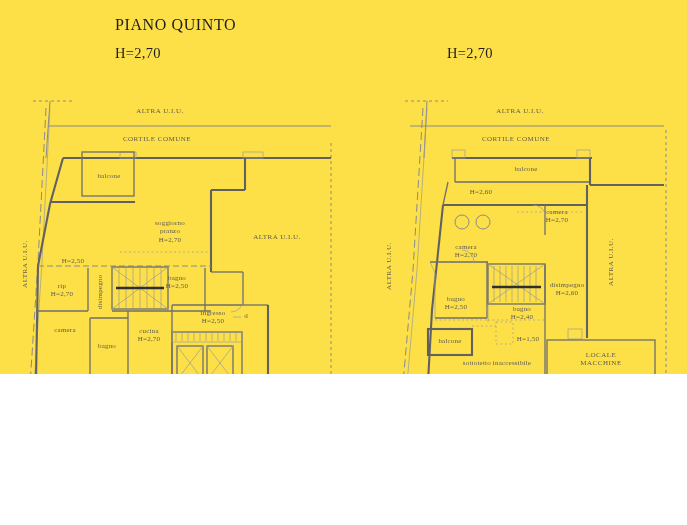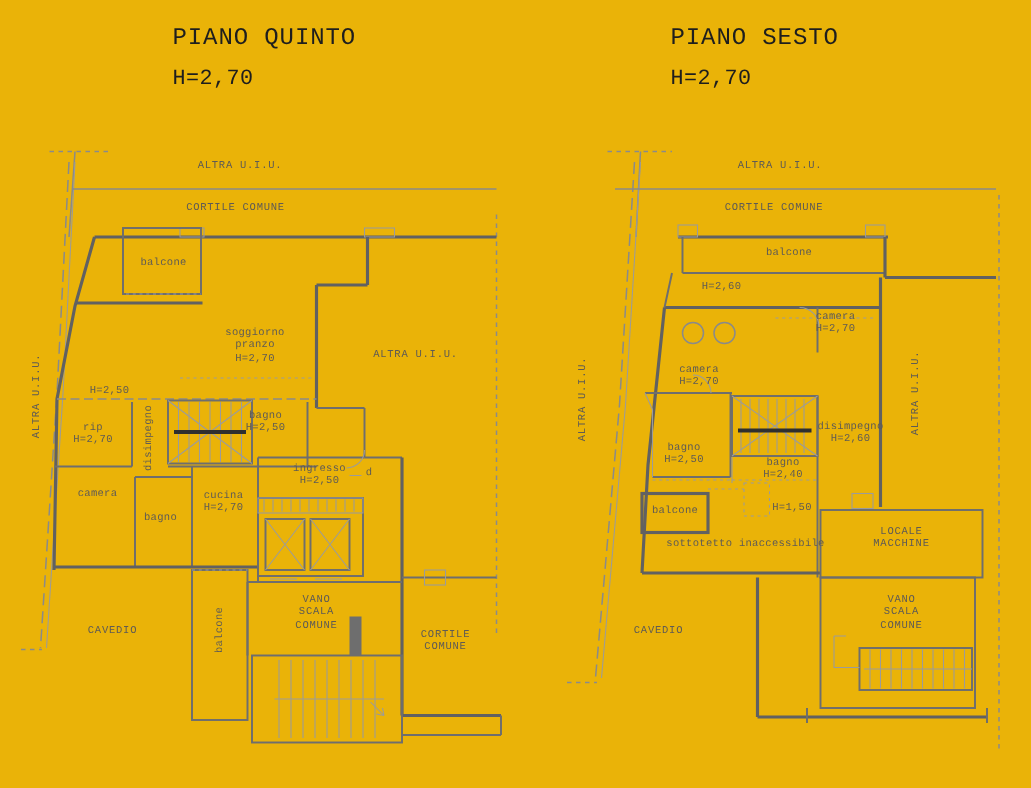--- a/index.html
+++ b/index.html
@@ -1,17 +1,17 @@
 <!DOCTYPE html>
 <html><head>
 <meta charset="utf-8">
 <style>
   html,body{margin:0;padding:0;background:#fff;}
-  .page{position:relative;width:687px;height:525px;background:#eab308;overflow:hidden;
-        font-family:Liberation Mono, monospace;}
+  .page{position:relative;width:687px;height:374px;background:#fde047;overflow:hidden;
+        font-family:Liberation Serif, serif;}
   svg{position:absolute;left:0;top:0;}
   
   .wall{stroke:#616161;stroke-width:2.1;fill:none;}
   .mid{stroke:#6e6e6e;stroke-width:1.3;fill:none;}
   .thin{stroke:#8a8a8a;stroke-width:1;fill:none;}
   .hair{stroke:#9b9b9b;stroke-width:.7;fill:none;}
   .dark{stroke:#2f2f2f;stroke-width:2.6;fill:none;}
   .d84{stroke-dasharray:8,4;}
   .d63{stroke-dasharray:6,3;}
   .d33{stroke-dasharray:3,3;}
@@ -192,21 +192,20 @@
 H=2,50</span>
   <span class="lbl" style="left:246px;top:316px;">d</span>
   <span class="lbl up" style="left:211px;top:409px;">VANO
 SCALA
 COMUNE</span>
   <span class="lbl v" style="left:147px;top:420px;">balcone</span>
   <span class="lbl up" style="left:75px;top:421px;">CAVEDIO</span>
   <span class="lbl up" style="left:297px;top:428px;">CORTILE
 COMUNE</span>
 
-  <div class="title" style="left:447px;top:16px;">PIANO SESTO</div>
   <div class="subtitle" style="left:447px;top:45px;">H=2,70</div>
 
   <span class="lbl up" style="left:520px;top:111px;">ALTRA U.I.U.</span>
   <span class="lbl up" style="left:516px;top:139px;">CORTILE COMUNE</span>
   <span class="lbl v up" style="left:389px;top:266px;">ALTRA U.I.U.</span>
   <span class="lbl v up" style="left:611px;top:262px;">ALTRA U.I.U.</span>
   <span class="lbl" style="left:526px;top:169px;">balcone</span>
   <span class="lbl" style="left:481px;top:192px;">H=2,60</span>
   <span class="lbl" style="left:557px;top:216px;">camera
 H=2,70</span>

